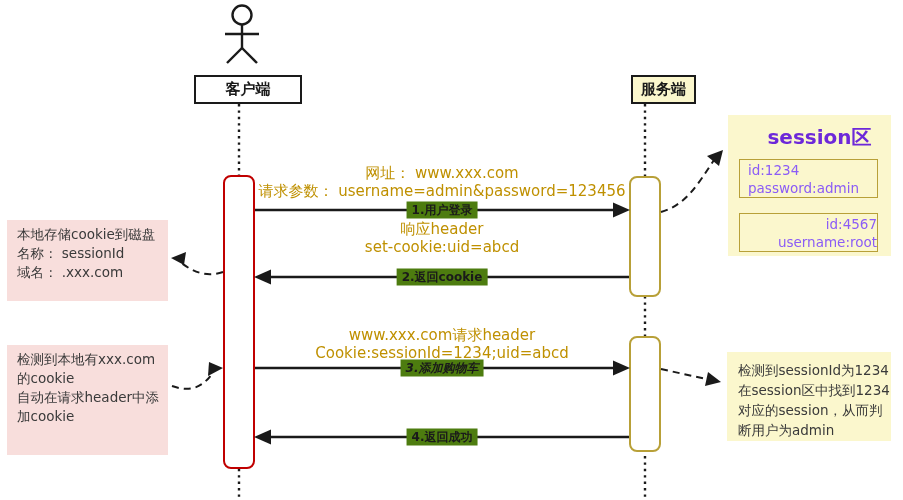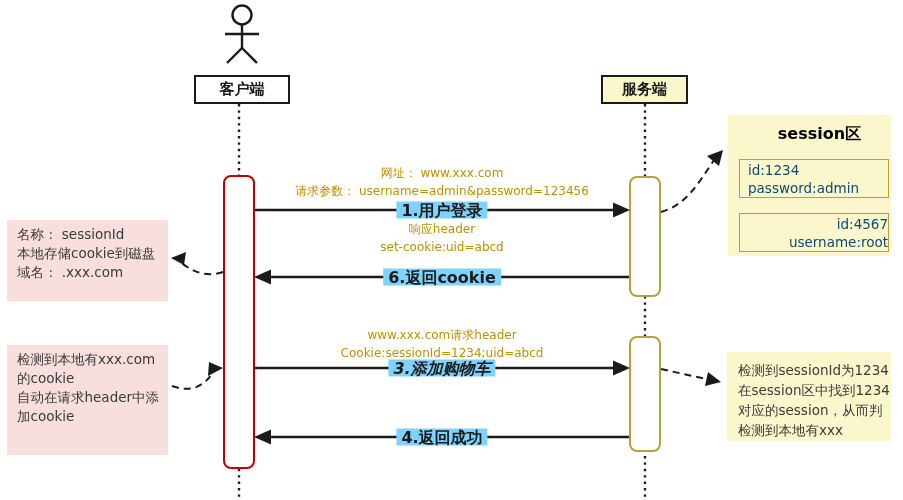--- a/index.html
+++ b/index.html
@@ -19,44 +19,44 @@
 
   .activation{
     position:absolute;box-sizing:border-box;background:#ffffff;
     border-radius:8px;z-index:2;
   }
   .activation.client{border:2.4px solid #C00000;}
   .activation.server{border:2.4px solid #B8A038;}
 
   .msg-label{
     position:absolute;left:442px;transform:translate(-50%,-50%);
-    background:#7dd3fc;padding:0 5px;font-weight:bold;font-size:16px;
+    background:#4d7c0f;padding:0 5px;font-weight:bold;font-size:12px;
     color:#1a1a1a;white-space:nowrap;z-index:4;line-height:17px;
   }
   .annot{
     position:absolute;left:442px;transform:translateX(-50%);
-    text-align:center;color:#BF9000;font-size:12px;line-height:17.5px;
+    text-align:center;color:#BF9000;font-size:15px;line-height:17.5px;
     white-space:nowrap;z-index:4;
   }
   .note{
     position:absolute;box-sizing:border-box;z-index:2;
     font-size:13.5px;color:#3a3a3a;
   }
   .note.pink{background:#F8DEDC;line-height:19px;padding:5px 6px 0 10px;}
   .note.yellow{background:#FBF7CD;}
   .note .ln{white-space:nowrap;}
   .session-title{
-    font-weight:bold;font-size:16px;color:#000000;text-align:center;
+    font-weight:bold;font-size:20px;color:#6d28d9;text-align:center;
     padding-top:9px;
     padding-left:20px;
   }
   .session-entry{
-    position:absolute;box-sizing:border-box;left:11px;width:150px;height:39px;
+    position:absolute;box-sizing:border-box;left:11px;width:139px;height:39px;
     border:1.6px solid #B8A038;padding:1px 0 4px 8px;line-height:18px;
-    font-size:13.5px;color:#0c4a6e;background:transparent;
+    font-size:13.5px;color:#8b5cf6;background:transparent;
   }
 </style>
 </head>
 <body>
 
 <div id="canvas">
 
   <svg class="layer z1" width="903" height="500" viewBox="0 0 903 500">
     <g stroke="#1a1a1a" stroke-width="2.4" fill="none">
       <circle cx="242" cy="15" r="9.5"></circle>
@@ -106,48 +106,48 @@
     <g>
       <path d="M661,212 C686,205 698,184 714,160" fill="none" stroke="#1a1a1a" stroke-width="2" stroke-dasharray="7 5"></path>
       <polygon points="723,150 719,166 707,156" fill="#1a1a1a"></polygon>
     </g>
     <g>
       <path d="M661,369 L706,379" fill="none" stroke="#1a1a1a" stroke-width="2" stroke-dasharray="7 5"></path>
       <polygon points="721,382 705,386 708,372" fill="#1a1a1a"></polygon>
     </g>
   </svg>
 
-  <div class="participant" style="left:194px;top:75px;width:96px;height:29px;text-align:center;">
+  <div class="participant" style="left:194px;top:75px;width:108px;height:29px;text-align:center;">
     <span>客户端</span>
   </div>
-  <div class="participant server" style="left:601px;top:75px;width:87px;height:29px;">
+  <div class="participant server" style="left:631px;top:75px;width:65px;height:29px;">
     <span>服务端</span>
   </div>
 
   <div class="annot" style="top:165px;">
     <div class="ln">网址： www.xxx.com</div>
     <div class="ln">请求参数： username=admin&amp;password=123456</div>
   </div>
   <div class="annot" style="top:221px;">
     <div class="ln">响应header</div>
     <div class="ln">set-cookie:uid=abcd</div>
   </div>
   <div class="annot" style="top:327px;">
     <div class="ln">www.xxx.com请求header</div>
     <div class="ln">Cookie:sessionId=1234;uid=abcd</div>
   </div>
 
   <div class="msg-label" style="top:210px;">1.用户登录</div>
-  <div class="msg-label" style="top:277px;">6.返回cookie</div>
+  <div class="msg-label" style="top:277px;">2.返回cookie</div>
   <div class="msg-label" style="top:368px;font-style:italic;">3.添加购物车</div>
   <div class="msg-label" style="top:437px;">4.返回成功</div>
 
   <div class="note pink" style="left:7px;top:220px;width:161px;height:81px;">
+    <div class="ln">本地存储cookie到磁盘</div>
     <div class="ln">名称： sessionId</div>
-    <div class="ln">本地存储cookie到磁盘</div>
     <div class="ln">域名： .xxx.com</div>
   </div>
   <div class="note pink" style="left:7px;top:345px;width:161px;height:110px;">
     <div class="ln">检测到本地有xxx.com</div>
     <div class="ln">的cookie</div>
     <div class="ln">自动在请求header中添</div>
     <div class="ln">加cookie</div>
   </div>
 
   <div class="note yellow" style="left:728px;top:115px;width:163px;height:141px;">
@@ -158,16 +158,16 @@
     </div>
     <div class="session-entry" style="top:98px;text-align:right;">
       <div class="ln">id:4567</div>
       <div class="ln">username:root</div>
     </div>
   </div>
   <div class="note yellow" style="left:727px;top:352px;width:164px;height:89px;padding:8px 6px 0 11px;line-height:20px;">
     <div class="ln">检测到sessionId为1234</div>
     <div class="ln">在session区中找到1234</div>
     <div class="ln">对应的session，从而判</div>
-    <div class="ln">检测到本地有xxx</div>
+    <div class="ln">断用户为admin</div>
   </div>
 
 </div>
 
 </body></html>

